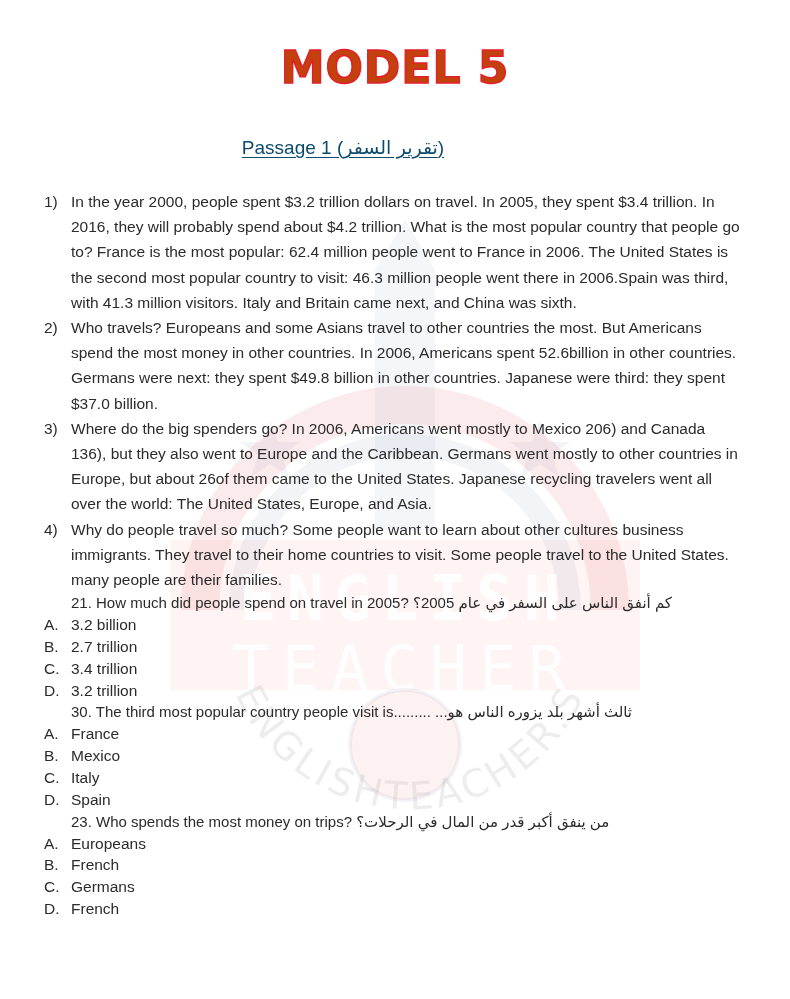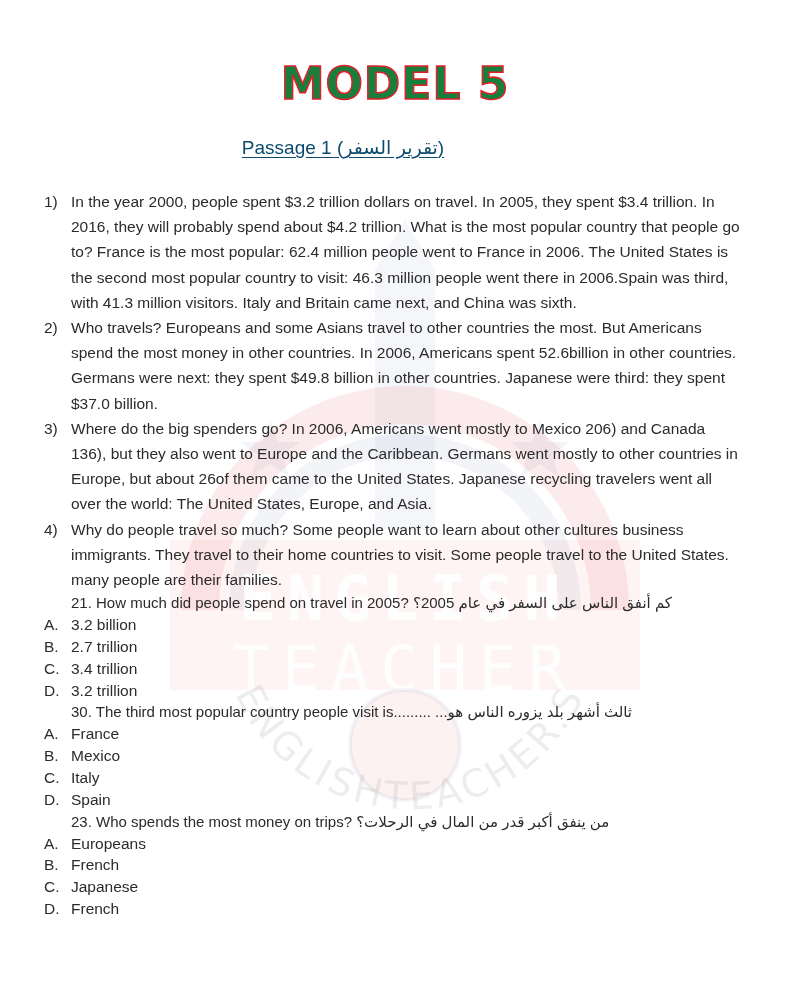--- a/index.html
+++ b/index.html
@@ -8,21 +8,21 @@
     font-family: "Liberation Sans", "DejaVu Sans", sans-serif;
     color: #2b2b2b;
   }
   .watermark {
     position: absolute; left: 170px; top: 210px; width: 470px; height: 600px;
     pointer-events: none;
   }
   .title {
     position: absolute; top: 42px; left: 0; width: 790px; text-align: center;
     font-family: "DejaVu Sans", sans-serif; font-weight: bold; font-size: 44px;
-    color: #15803d; letter-spacing: 1px; line-height: 52px; margin-top: 16px;
+    color: #c2410c; letter-spacing: 1px; line-height: 52px;
     -webkit-text-stroke: 1.5px #e3202a;
   }
   .subtitle {
     position: absolute; top: 136px; left: 0; width: 686px; text-align: center;
     font-size: 19px; color: #0c4a6e; text-decoration: underline;
     text-underline-offset: 3px;
   }
   .content { position: absolute; left: 44px; top: 189px; width: 700px; }
   .para { position: relative; padding-left: 27px; font-size: 15.5px; line-height: 25.2px; margin: 0; }
   .para .num { position: absolute; left: 0; top: 0; }
@@ -91,15 +91,15 @@
   <p class="option"><span class="letter">B.</span><span>Mexico</span></p>
   <p class="option"><span class="letter">C.</span><span>Italy</span></p>
   <p class="option"><span class="letter">D.</span><span>Spain</span></p>
 
   <p class="question">
     <span>23. Who spends the most money on trips?</span>
     <span class="ar">من ينفق أكبر قدر من المال في الرحلات؟</span>
   </p>
   <p class="option"><span class="letter">A.</span><span>Europeans</span></p>
   <p class="option"><span class="letter">B.</span><span>French</span></p>
-  <p class="option"><span class="letter">C.</span><span>Japanese</span></p>
+  <p class="option"><span class="letter">C.</span><span>Germans</span></p>
   <p class="option"><span class="letter">D.</span><span>French</span></p>
 </div>
 
 </body></html>

